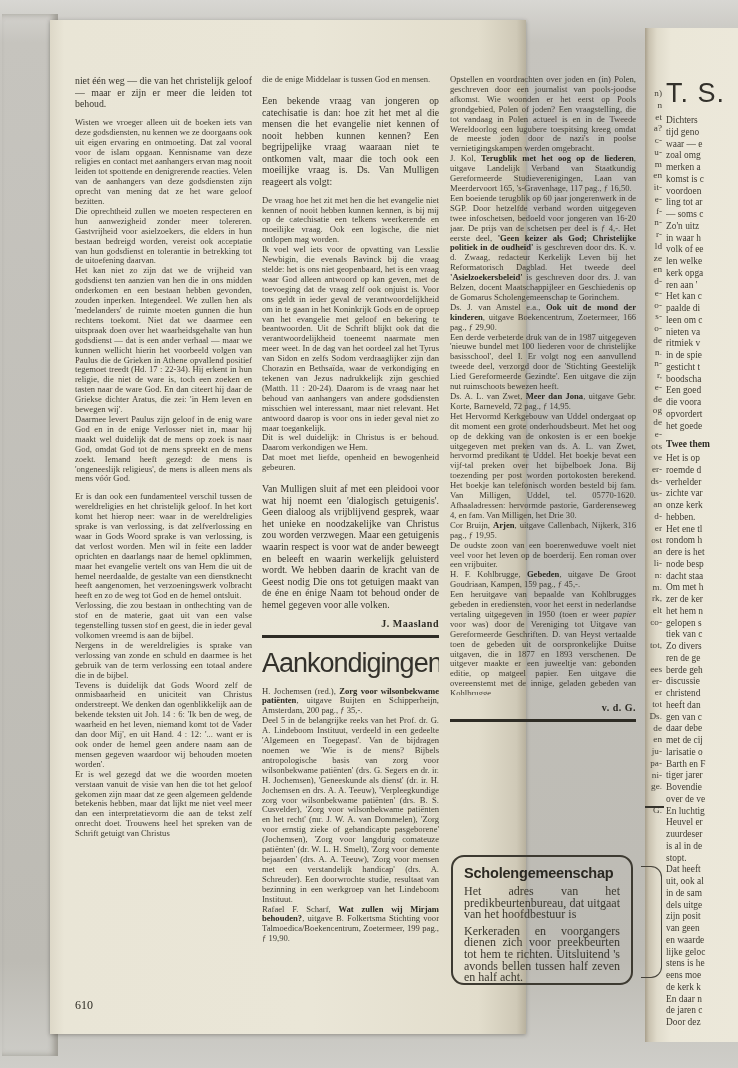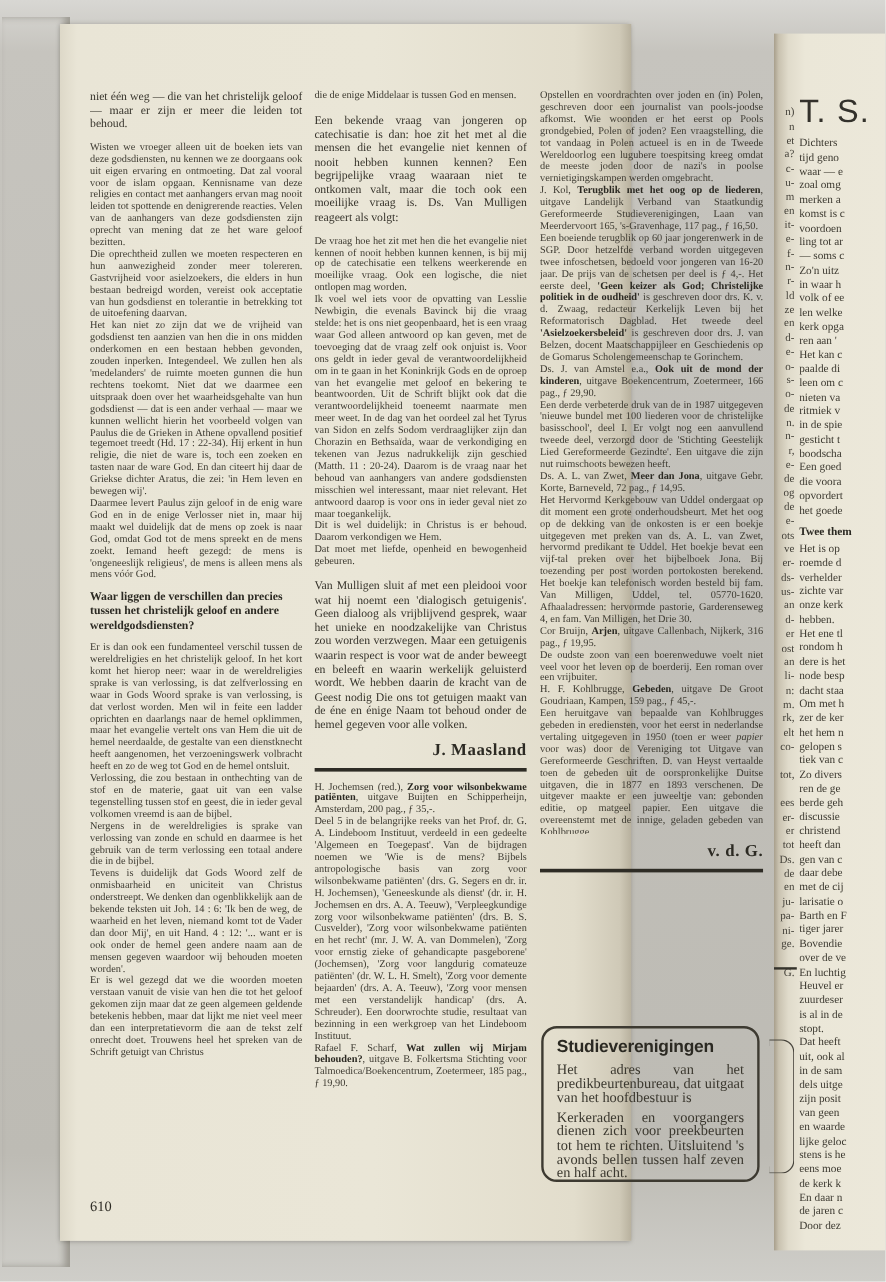--- a/index.html
+++ b/index.html
@@ -39,21 +39,21 @@
   .col1{left:25px;width:177px;}
   .col2{left:212px;width:177px;}
   .col3{left:400px;width:186px;}
 
   p{margin:0;}
   .pre{white-space:pre-line;}
   .lead{font-size:9.8px;line-height:11.6px;text-align:justify;margin-top:10px;color:#36332b;}
   .lead:first-child{margin-top:0;}
   .quote{font-size:8.6px;line-height:9.9px;text-align:justify;margin-top:8px;color:#3d3a31;}
   .qhead{font-size:9.8px;line-height:11.6px;font-weight:bold;margin:8px 0 0 0;color:#2c2a23;}
-  .sig{font-size:14px;font-weight:bold;text-align:right;margin-top:7px;letter-spacing:.5px;color:#2c2a23;}
+  .sig{font-size:10px;font-weight:bold;text-align:right;margin-top:7px;letter-spacing:.5px;color:#2c2a23;}
   .rule{height:3px;background:#2e2c25;margin-top:6px;}
   .ann-title{
     font-family:"Liberation Sans","DejaVu Sans",sans-serif;
     font-size:27px;font-weight:400;letter-spacing:-1px;
     margin:10px 0 0 0;color:#33312b;
   }
   .ann-runs{margin-top:8px;}
   .rb{font-weight:bold;color:#2b2922;}
   .ri{font-style:italic;}
 
@@ -100,61 +100,61 @@
   <div class="page-stack"></div>
 
   <div class="left-page">
 
     <div class="col col1">
       <p class="lead">niet één weg — die van het christelijk geloof — maar er zijn er meer die leiden tot behoud.</p>
       <p class="quote pre">Wisten we vroeger alleen uit de boeken iets van deze godsdiensten, nu kennen we ze doorgaans ook uit eigen ervaring en ontmoeting. Dat zal vooral voor de islam opgaan. Kennisname van deze religies en contact met aanhangers ervan mag nooit leiden tot spottende en denigrerende reacties. Velen van de aanhangers van deze godsdiensten zijn oprecht van mening dat ze het ware geloof bezitten.
 Die oprechtheid zullen we moeten respecteren en hun aanwezigheid zonder meer tolereren. Gastvrijheid voor asielzoekers, die elders in hun bestaan bedreigd worden, vereist ook acceptatie van hun godsdienst en tolerantie in betrekking tot de uitoefening daarvan.
 Het kan niet zo zijn dat we de vrijheid van godsdienst ten aanzien van hen die in ons midden onderkomen en een bestaan hebben gevonden, zouden inperken. Integendeel. We zullen hen als 'medelanders' de ruimte moeten gunnen die hun rechtens toekomt. Niet dat we daarmee een uitspraak doen over het waarheidsgehalte van hun godsdienst — dat is een ander verhaal — maar we kunnen wellicht hierin het voorbeeld volgen van Paulus die de Grieken in Athene opvallend positief tegemoet treedt (Hd. 17 : 22-34). Hij erkent in hun religie, die niet de ware is, toch een zoeken en tasten naar de ware God. En dan citeert hij daar de Griekse dichter Aratus, die zei: 'in Hem leven en bewegen wij'.
 Daarmee levert Paulus zijn geloof in de enig ware God en in de enige Verlosser niet in, maar hij maakt wel duidelijk dat de mens op zoek is naar God, omdat God tot de mens spreekt en de mens zoekt. Iemand heeft gezegd: de mens is 'ongeneeslijk religieus', de mens is alleen mens als mens vóór God.</p>
-      <p class="qhead">Waar liggen de verschillen dan precies tussen het christelijk geloof en andere wereldgodsdiensten?</p>
       <p class="quote pre">Er is dan ook een fundamenteel verschil tussen de wereldreligies en het christelijk geloof. In het kort komt het hierop neer: waar in de wereldreligies sprake is van verlossing, is dat zelfverlossing en waar in Gods Woord sprake is van verlossing, is dat verlost worden. Men wil in feite een ladder oprichten en daarlangs naar de hemel opklimmen, maar het evangelie vertelt ons van Hem die uit de hemel neerdaalde, de gestalte van een dienstknecht heeft aangenomen, het verzoeningswerk volbracht heeft en zo de weg tot God en de hemel ontsluit.
 Verlossing, die zou bestaan in onthechting van de stof en de materie, gaat uit van een valse tegenstelling tussen stof en geest, die in ieder geval volkomen vreemd is aan de bijbel.
 Nergens in de wereldreligies is sprake van verlossing van zonde en schuld en daarmee is het gebruik van de term verlossing een totaal andere die in de bijbel.
 Tevens is duidelijk dat Gods Woord zelf de onmisbaarheid en uniciteit van Christus onderstreept. We denken dan ogenblikkelijk aan de bekende teksten uit Joh. 14 : 6: 'Ik ben de weg, de waarheid en het leven, niemand komt tot de Vader dan door Mij', en uit Hand. 4 : 12: '... want er is ook onder de hemel geen andere naam aan de mensen gegeven waardoor wij behouden moeten worden'.
 Er is wel gezegd dat we die woorden moeten verstaan vanuit de visie van hen die tot het geloof gekomen zijn maar dat ze geen algemeen geldende betekenis hebben, maar dat lijkt me niet veel meer dan een interpretatievorm die aan de tekst zelf onrecht doet. Trouwens heel het spreken van de Schrift getuigt van Christus</p>
     </div>
 
     <div class="col col2">
       <p class="quote" style="margin-top:0;">die de enige Middelaar is tussen God en mensen.</p>
       <p class="lead">Een bekende vraag van jongeren op catechisatie is dan: hoe zit het met al die mensen die het evangelie niet kennen of nooit hebben kunnen kennen? Een begrijpelijke vraag waaraan niet te ontkomen valt, maar die toch ook een moeilijke vraag is. Ds. Van Mulligen reageert als volgt:</p>
       <p class="quote pre">De vraag hoe het zit met hen die het evangelie niet kennen of nooit hebben kunnen kennen, is bij mij op de catechisatie een telkens weerkerende en moeilijke vraag. Ook een logische, die niet ontlopen mag worden.
 Ik voel wel iets voor de opvatting van Lesslie Newbigin, die evenals Bavinck bij die vraag stelde: het is ons niet geopenbaard, het is een vraag waar God alleen antwoord op kan geven, met de toevoeging dat de vraag zelf ook onjuist is. Voor ons geldt in ieder geval de verantwoordelijkheid om in te gaan in het Koninkrijk Gods en de oproep van het evangelie met geloof en bekering te beantwoorden. Uit de Schrift blijkt ook dat die verantwoordelijkheid toeneemt naarmate men meer weet. In de dag van het oordeel zal het Tyrus van Sidon en zelfs Sodom verdraaglijker zijn dan Chorazin en Bethsaïda, waar de verkondiging en tekenen van Jezus nadrukkelijk zijn geschied (Matth. 11 : 20-24). Daarom is de vraag naar het behoud van aanhangers van andere godsdiensten misschien wel interessant, maar niet relevant. Het antwoord daarop is voor ons in ieder geval niet zo maar toegankelijk.
 Dit is wel duidelijk: in Christus is er behoud. Daarom verkondigen we Hem.
 Dat moet met liefde, openheid en bewogenheid gebeuren.</p>
       <p class="lead">Van Mulligen sluit af met een pleidooi voor wat hij noemt een 'dialogisch getuigenis'. Geen dialoog als vrijblijvend gesprek, waar het unieke en noodzakelijke van Christus zou worden verzwegen. Maar een getuigenis waarin respect is voor wat de ander beweegt en beleeft en waarin werkelijk geluisterd wordt. We hebben daarin de kracht van de Geest nodig Die ons tot getuigen maakt van de éne en énige Naam tot behoud onder de hemel gegeven voor alle volken.</p>
       <p class="sig">J. Maasland</p>
       <div class="rule"></div>
+      <h2 class="ann-title">Aankondigingen</h2>
       <p class="quote pre ann-runs"><span>H. Jochemsen (red.), </span><span class="rb">Zorg voor wilsonbekwame patiënten</span><span>, uitgave Buijten en Schipperheijn, Amsterdam, 200 pag., ƒ 35,-.
 Deel 5 in de belangrijke reeks van het Prof. dr. G. A. Lindeboom Instituut, verdeeld in een gedeelte 'Algemeen en Toegepast'. Van de bijdragen noemen we 'Wie is de mens? Bijbels antropologische basis van zorg voor wilsonbekwame patiënten' (drs. G. Segers en dr. ir. H. Jochemsen), 'Geneeskunde als dienst' (dr. ir. H. Jochemsen en drs. A. A. Teeuw), 'Verpleegkundige zorg voor wilsonbekwame patiënten' (drs. B. S. Cusvelder), 'Zorg voor wilsonbekwame patiënten en het recht' (mr. J. W. A. van Dommelen), 'Zorg voor ernstig zieke of gehandicapte pasgeborene' (Jochemsen), 'Zorg voor langdurig comateuze patiënten' (dr. W. L. H. Smelt), 'Zorg voor demente bejaarden' (drs. A. A. Teeuw), 'Zorg voor mensen met een verstandelijk handicap' (drs. A. Schreuder). Een doorwrochte studie, resultaat van bezinning in een werkgroep van het Lindeboom Instituut.
-Rafael F. Scharf, </span><span class="rb">Wat zullen wij Mirjam behouden?</span><span>, uitgave B. Folkertsma Stichting voor Talmoedica/Boekencentrum, Zoetermeer, 185 pag., ƒ 19,90.</span></p>
+Rafael F. Scharf, </span><span class="rb">Wat zullen wij Mirjam behouden?</span><span>, uitgave B. Folkertsma Stichting voor Talmoedica/Boekencentrum, Zoetermeer, 199 pag., ƒ 19,90.</span></p>
     </div>
 
     <div class="col col3">
       <div class="col3-text">
         <p class="quote pre" style="margin-top:0;"><span>Opstellen en voordrachten over joden en (in) Polen, geschreven door een journalist van pools-joodse afkomst. Wie woonden er het eerst op Pools grondgebied, Polen of joden? Een vraagstelling, die tot vandaag in Polen actueel is en in de Tweede Wereldoorlog een lugubere toespitsing kreeg omdat de meeste joden door de nazi's in poolse vernietigingskampen werden omgebracht.
 J. Kol, </span><span class="rb">Terugblik met het oog op de liederen</span><span>, uitgave Landelijk Verband van Staatkundig Gereformeerde Studieverenigingen, Laan van Meerdervoort 165, 's-Gravenhage, 117 pag., ƒ 16,50.
 Een boeiende terugblik op 60 jaar jongerenwerk in de SGP. Door hetzelfde verband worden uitgegeven twee infoschetsen, bedoeld voor jongeren van 16-20 jaar. De prijs van de schetsen per deel is ƒ 4,-. Het eerste deel, </span><span class="rb">'Geen keizer als God; Christelijke politiek in de oudheid'</span><span> is geschreven door drs. K. v. d. Zwaag, redacteur Kerkelijk Leven bij het Reformatorisch Dagblad. Het tweede deel </span><span class="rb">'Asielzoekersbeleid'</span><span> is geschreven door drs. J. van Belzen, docent Maatschappijleer en Geschiedenis op de Gomarus Scholengemeenschap te Gorinchem.
 Ds. J. van Amstel e.a., </span><span class="rb">Ook uit de mond der kinderen</span><span>, uitgave Boekencentrum, Zoetermeer, 166 pag., ƒ 29,90.
 Een derde verbeterde druk van de in 1987 uitgegeven 'nieuwe bundel met 100 liederen voor de christelijke basisschool', deel I. Er volgt nog een aanvullend tweede deel, verzorgd door de 'Stichting Geestelijk Lied Gereformeerde Gezindte'. Een uitgave die zijn nut ruimschoots bewezen heeft.
 Ds. A. L. van Zwet, </span><span class="rb">Meer dan Jona</span><span>, uitgave Gebr. Korte, Barneveld, 72 pag., ƒ 14,95.
 Het Hervormd Kerkgebouw van Uddel ondergaat op dit moment een grote onderhoudsbeurt. Met het oog op de dekking van de onkosten is er een boekje uitgegeven met preken van ds. A. L. van Zwet, hervormd predikant te Uddel. Het boekje bevat een vijf-tal preken over het bijbelboek Jona. Bij toezending per post worden portokosten berekend. Het boekje kan telefonisch worden besteld bij fam. Van Milligen, Uddel, tel. 05770-1620. Afhaaladressen: hervormde pastorie, Garderenseweg 4, en fam. Van Milligen, het Drie 30.
 Cor Bruijn, </span><span class="rb">Arjen</span><span>, uitgave Callenbach, Nijkerk, 316 pag., ƒ 19,95.
 De oudste zoon van een boerenweduwe voelt niet veel voor het leven op de boerderij. Een roman over een vrijbuiter.
 H. F. Kohlbrugge, </span><span class="rb">Gebeden</span><span>, uitgave De Groot Goudriaan, Kampen, 159 pag., ƒ 45,-.
 Een heruitgave van bepaalde van Kohlbrugges gebeden in erediensten, voor het eerst in nederlandse vertaling uitgegeven in 1950 (toen er weer </span><span class="ri">papier</span><span> voor was) door de Vereniging tot Uitgave van Gereformeerde Geschriften. D. van Heyst vertaalde toen de gebeden uit de oorspronkelijke Duitse uitgaven, die in 1877 en 1893 verschenen. De uitgever maakte er een juweeltje van: gebonden editie, op matgeel papier. Een uitgave die overeenstemt met de innige, geladen gebeden van Kohlbrugge.</span></p>
       </div>
       <p class="sig">v. d. G.</p>
       <div class="rule"></div>
       <div class="pb-box">
-        <h3>Studieverenigingen</h3>
+        <h3>Scholengemeenschap</h3>
         <p class="box-body">Het adres van het predikbeurtenbureau, dat uitgaat van het hoofdbestuur is</p>
         <p class="box-body">Kerkeraden en voorgangers dienen zich voor preekbeurten tot hem te richten. Uitsluitend 's avonds bellen tussen half zeven en half acht.</p>
       </div>
     </div>
 
     <div class="pageno">610</div>
   </div>
 
   <div class="right-page">
     <div class="edge-frags pre">n)

